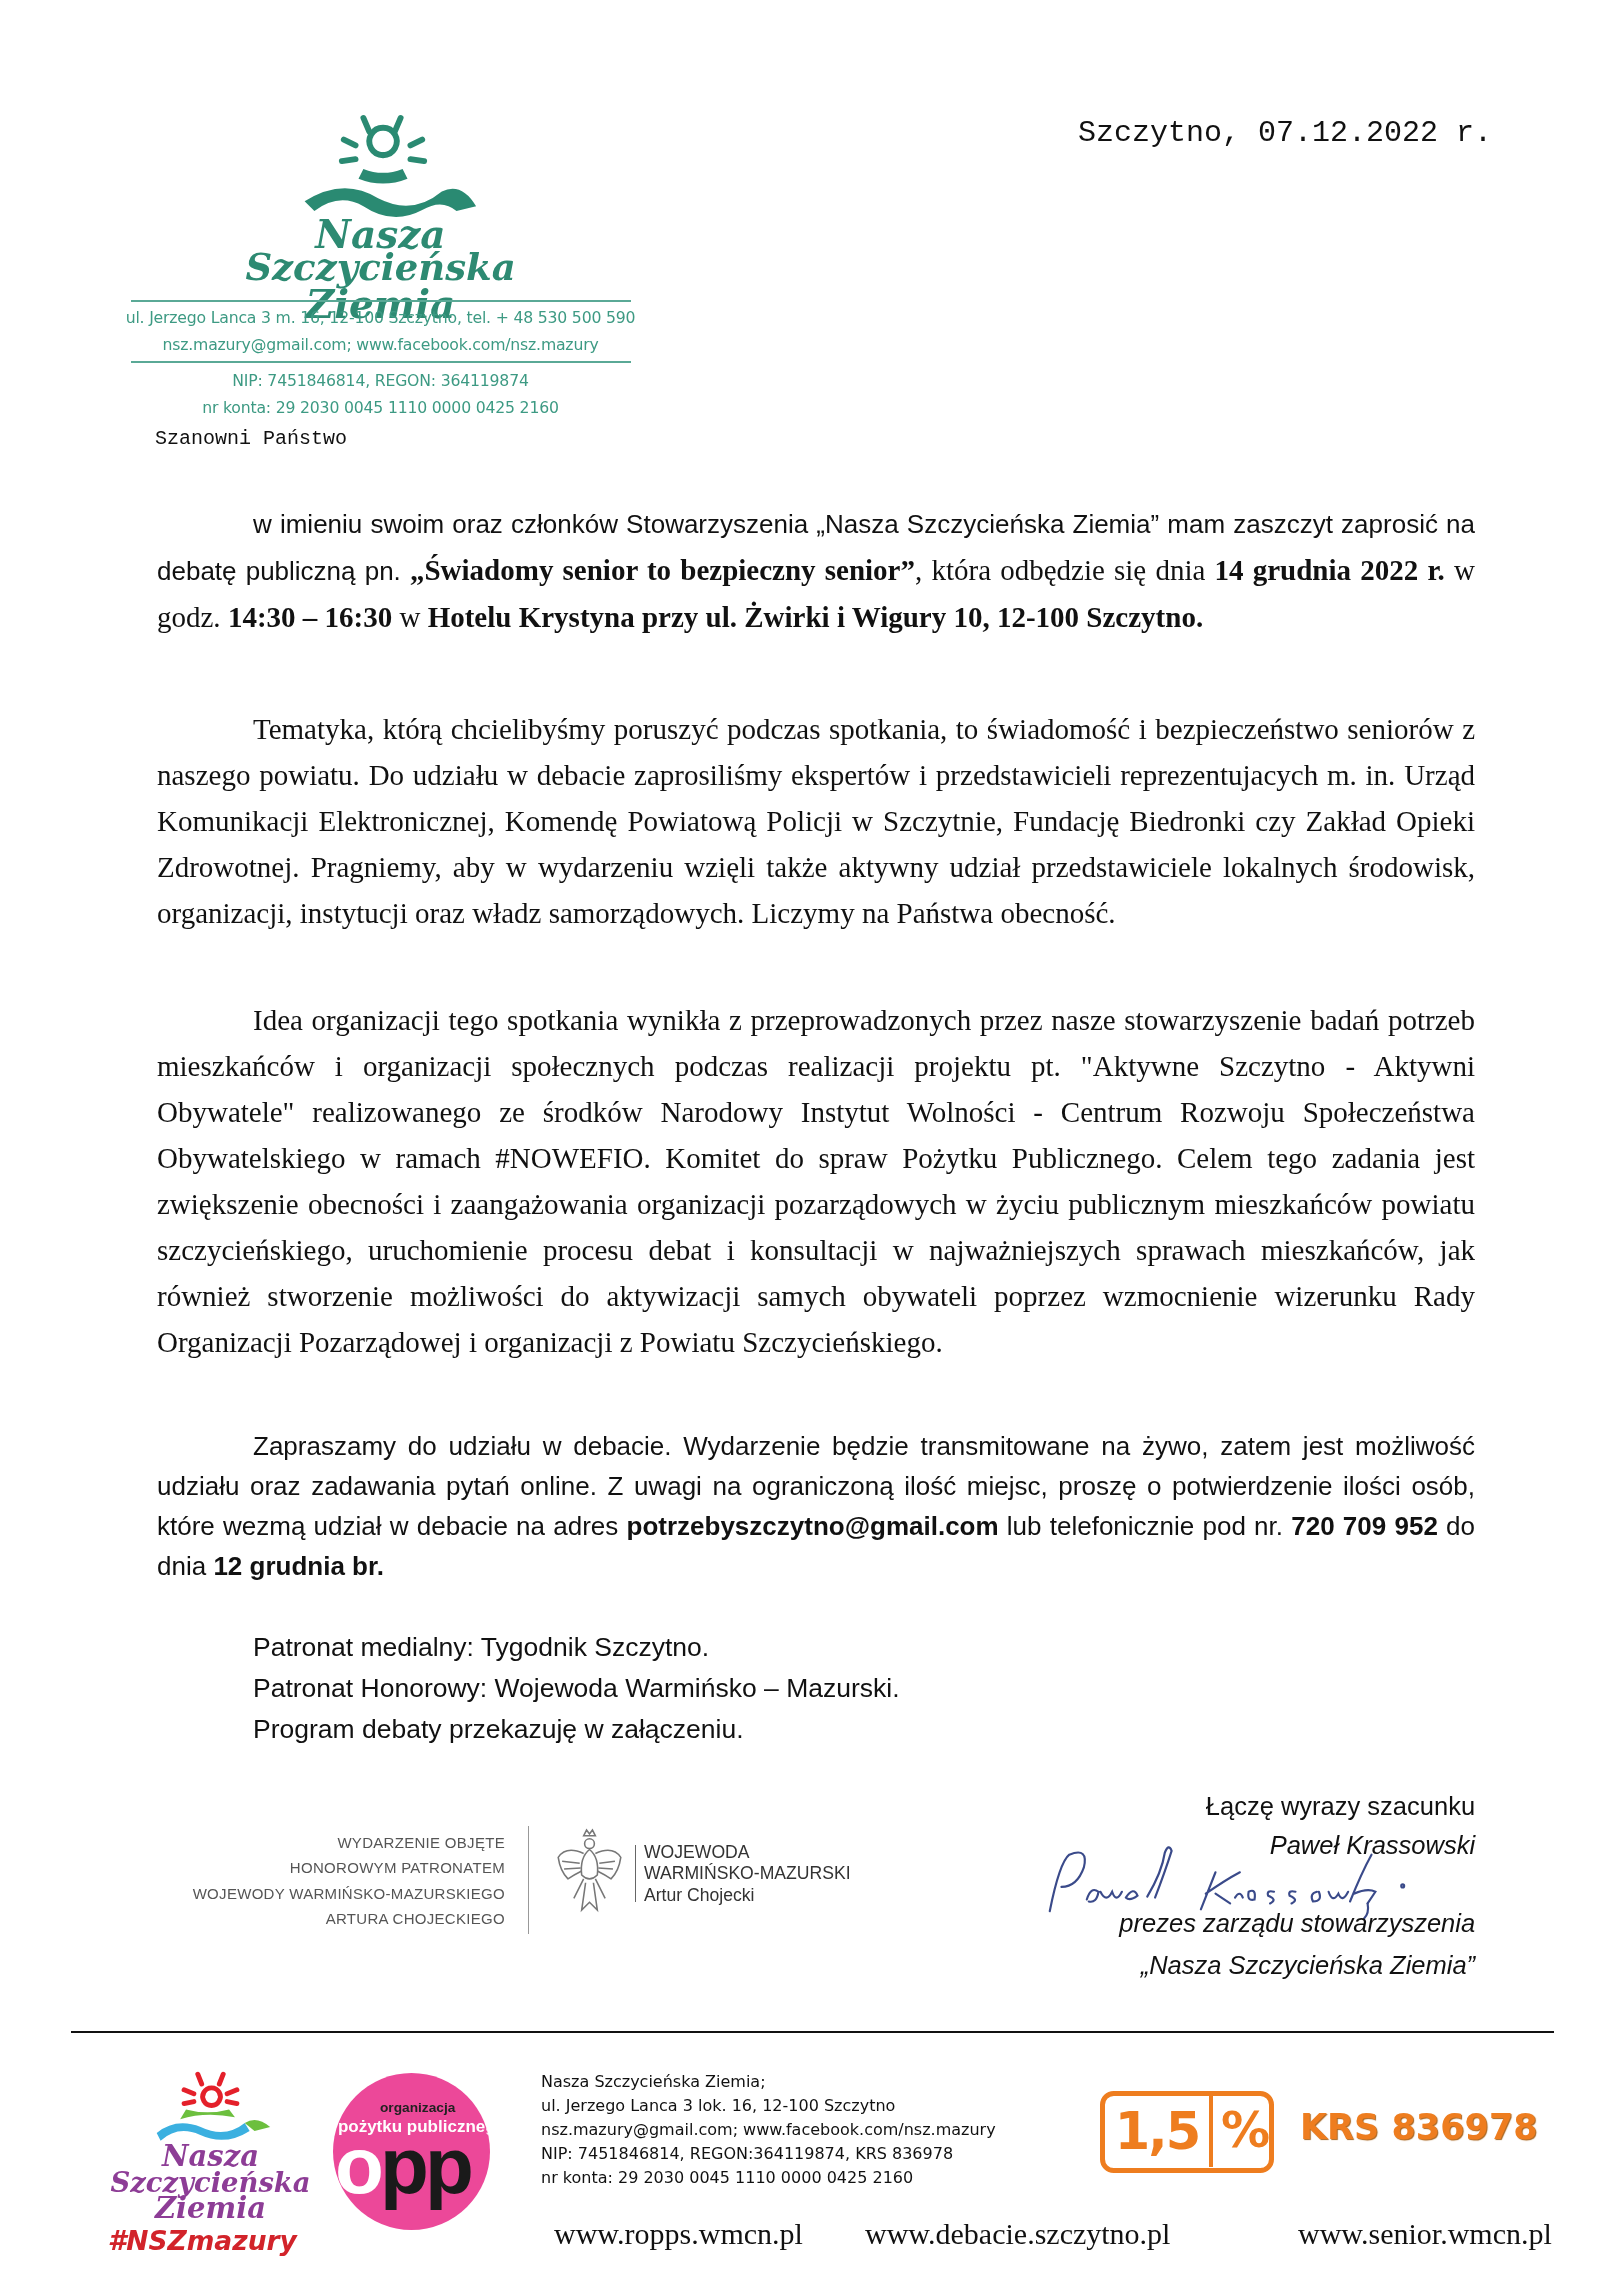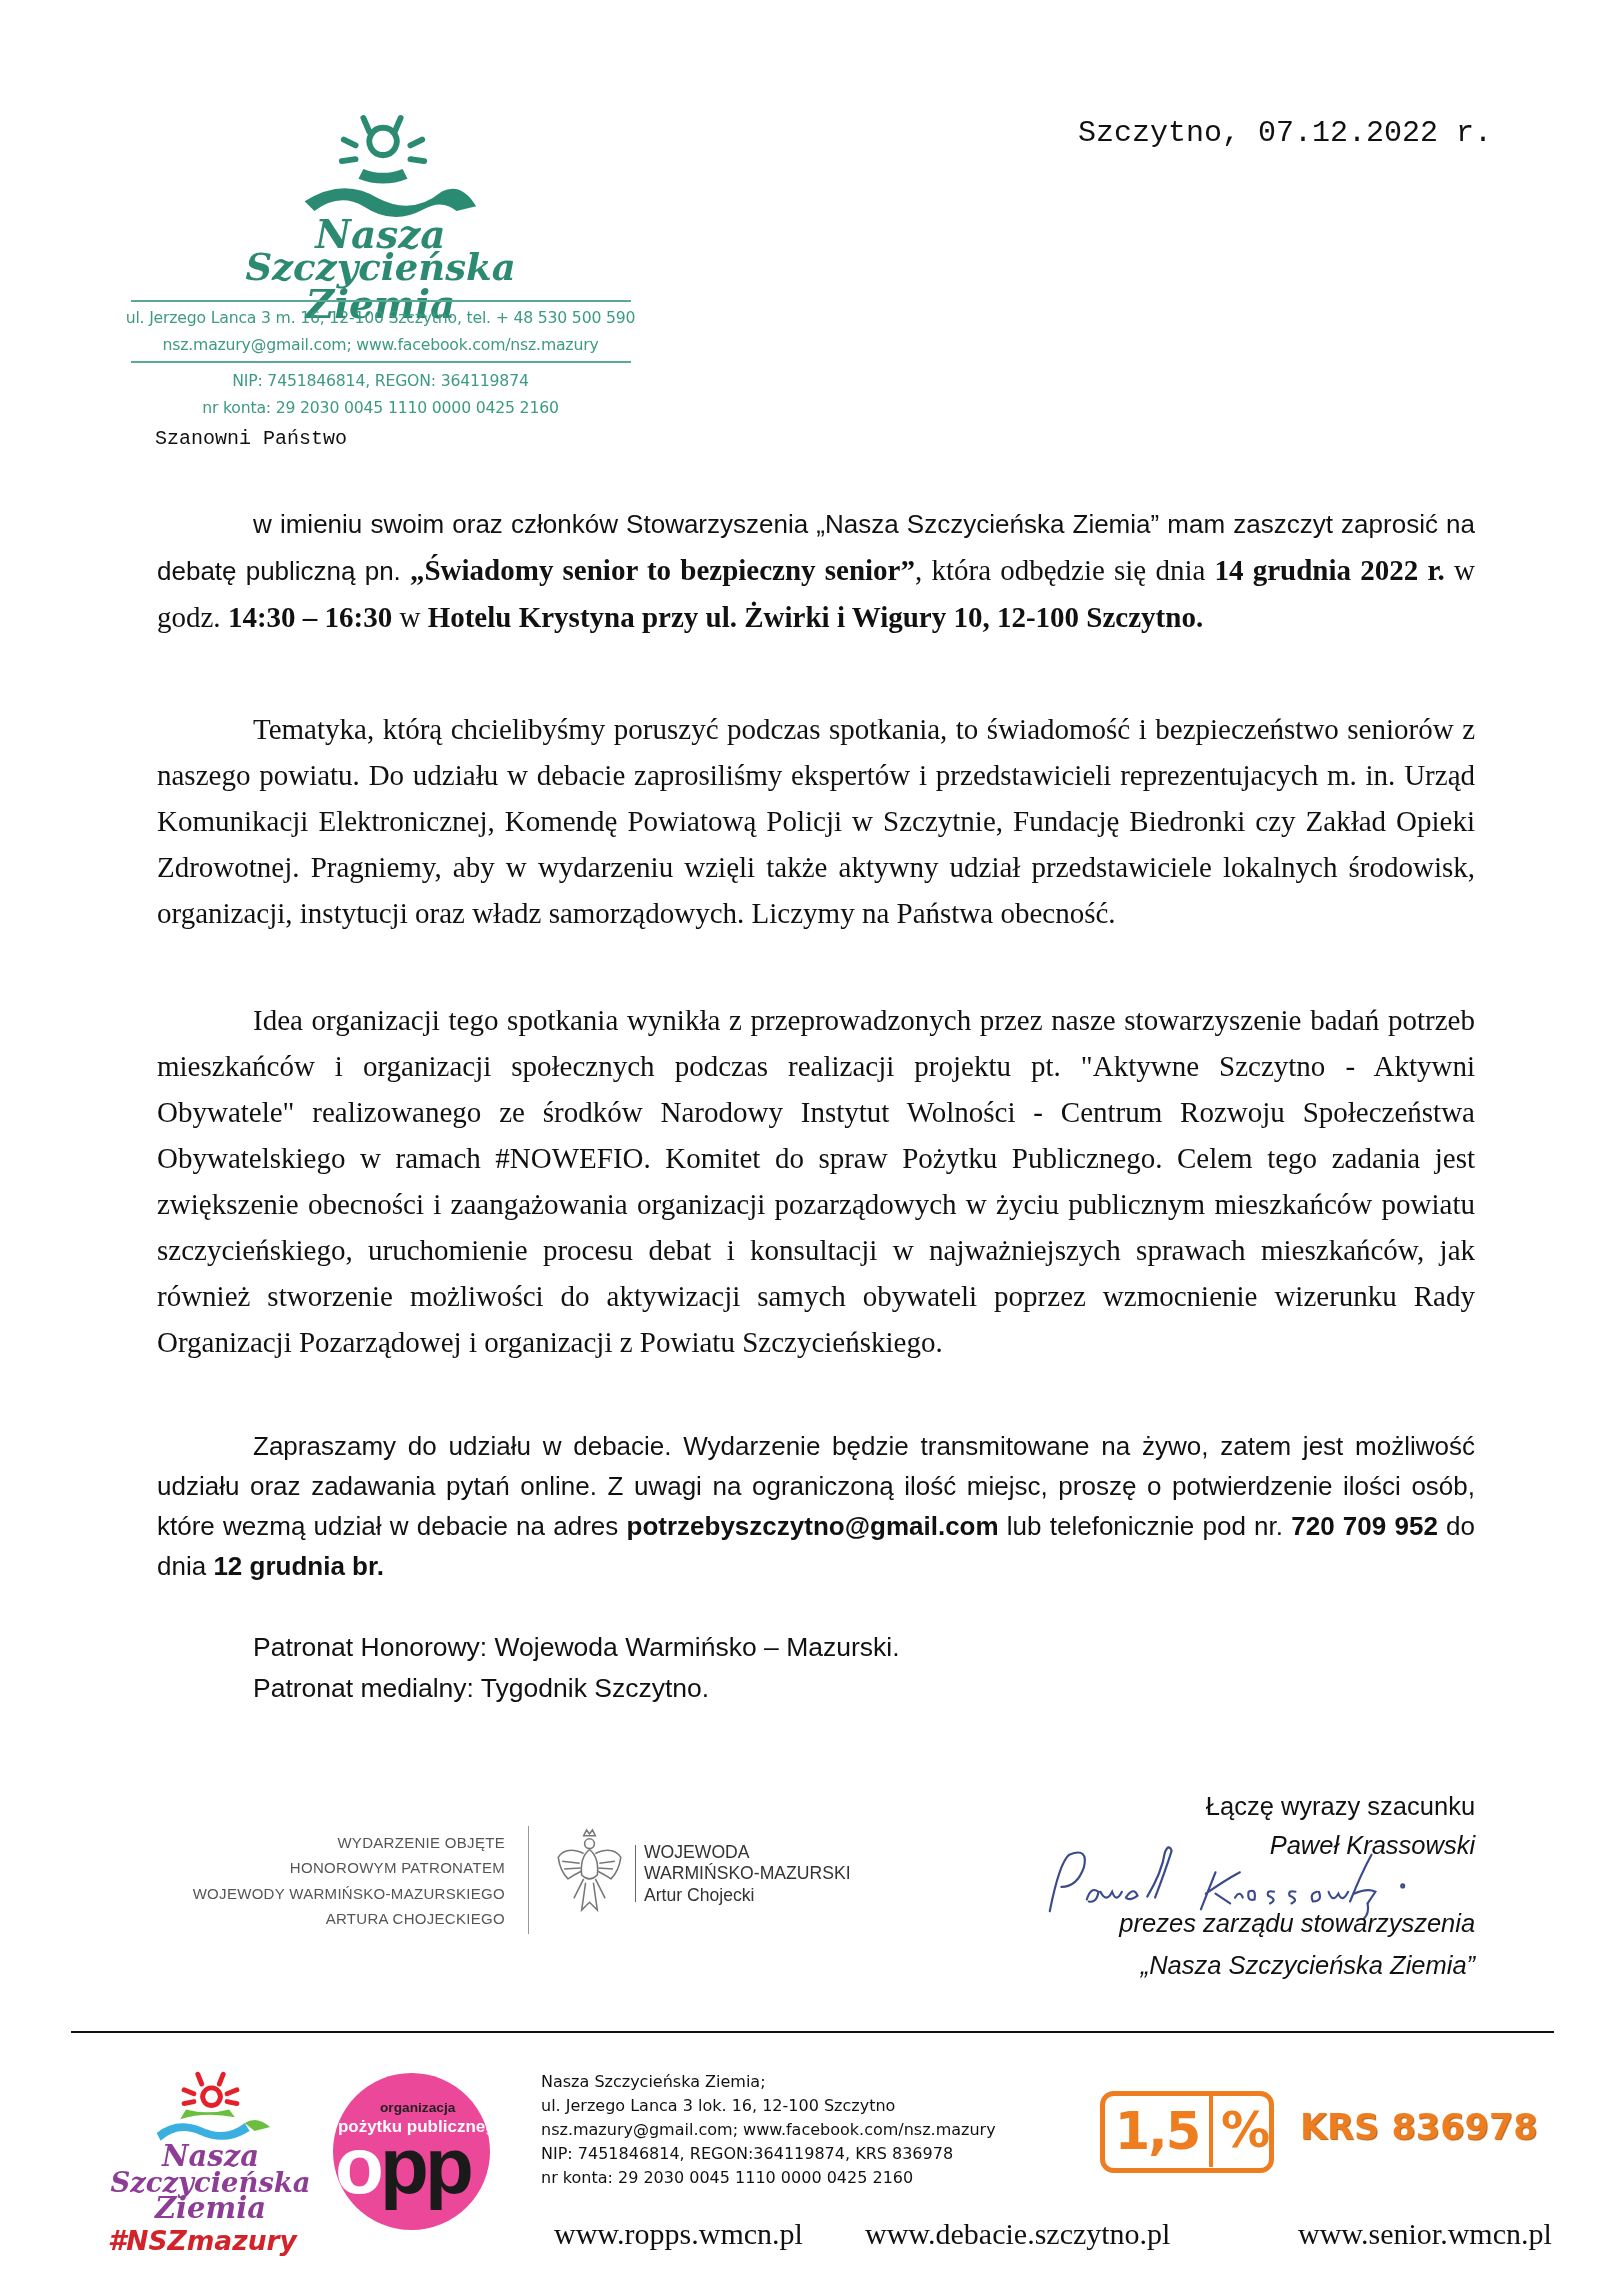--- a/index.html
+++ b/index.html
@@ -105,22 +105,23 @@
 
 <div id="para-intro" class="para para-serif indent"><span class="sans" style="font-size:26px;">w imieniu swoim oraz członków Stowarzyszenia „Nasza Szczycieńska Ziemia” mam zaszczyt zaprosić na debatę publiczną pn. </span><b>„Świadomy senior to bezpieczny senior”</b><span>, która odbędzie się dnia </span><b>14 grudnia 2022 r.</b><span> w godz. </span><b>14:30 – 16:30</b><span> w </span><b>Hotelu Krystyna przy ul. Żwirki i Wigury 10, 12-100 Szczytno.</b></div>
 
 <div id="para-topic" class="para para-serif indent">Tematyka, którą chcielibyśmy poruszyć podczas spotkania, to świadomość  i bezpieczeństwo seniorów z naszego powiatu. Do udziału w debacie zaprosiliśmy ekspertów i przedstawicieli reprezentujacych m. in. Urząd Komunikacji Elektronicznej, Komendę Powiatową Policji w Szczytnie, Fundację Biedronki czy Zakład Opieki Zdrowotnej. Pragniemy, aby w wydarzeniu wzięli także aktywny udział przedstawiciele lokalnych środowisk, organizacji, instytucji oraz władz samorządowych. Liczymy na Państwa obecność.</div>
 
 <div id="para-idea" class="para para-serif indent">Idea organizacji tego spotkania wynikła z przeprowadzonych przez nasze stowarzyszenie badań potrzeb mieszkańców i organizacji społecznych podczas realizacji projektu pt. "Aktywne Szczytno - Aktywni Obywatele" realizowanego ze środków Narodowy Instytut Wolności - Centrum Rozwoju Społeczeństwa Obywatelskiego w ramach #NOWEFIO. Komitet do spraw Pożytku Publicznego. Celem tego zadania jest zwiększenie obecności i zaangażowania organizacji pozarządowych w życiu publicznym mieszkańców powiatu szczycieńskiego, uruchomienie procesu debat i konsultacji w najważniejszych sprawach mieszkańców, jak również stworzenie możliwości do aktywizacji samych obywateli poprzez wzmocnienie wizerunku Rady Organizacji Pozarządowej i organizacji z Powiatu Szczycieńskiego.</div>
 
 <div id="para-invite" class="para para-sans indent"><span>Zapraszamy do udziału w debacie. Wydarzenie będzie transmitowane na żywo, zatem jest możliwość udziału oraz zadawania pytań online. Z uwagi na ograniczoną ilość miejsc, proszę o potwierdzenie ilości osób, które wezmą udział w debacie na adres </span><b>potrzebyszczytno@gmail.com</b><span> lub telefonicznie pod nr. </span><b>720 709 952</b><span> do dnia </span><b>12 grudnia br.</b></div>
 
 <div id="patronage" class="abs sans">
+  <div>Patronat medialny: Tygodnik Szczytno.</div>
   <div>Patronat Honorowy: Wojewoda Warmińsko – Mazurski.</div>
-  <div>Patronat medialny: Tygodnik Szczytno.</div>
+  <div>Program debaty przekazuję w załączeniu.</div>
 </div>
 
 <div id="patron-block" class="abs">
   <div id="patron-left">
     <div>WYDARZENIE OBJĘTE</div>
     <div>HONOROWYM PATRONATEM</div>
     <div>WOJEWODY WARMIŃSKO-MAZURSKIEGO</div>
     <div>ARTURA CHOJECKIEGO</div>
   </div>
   <div id="patron-divider"></div>

